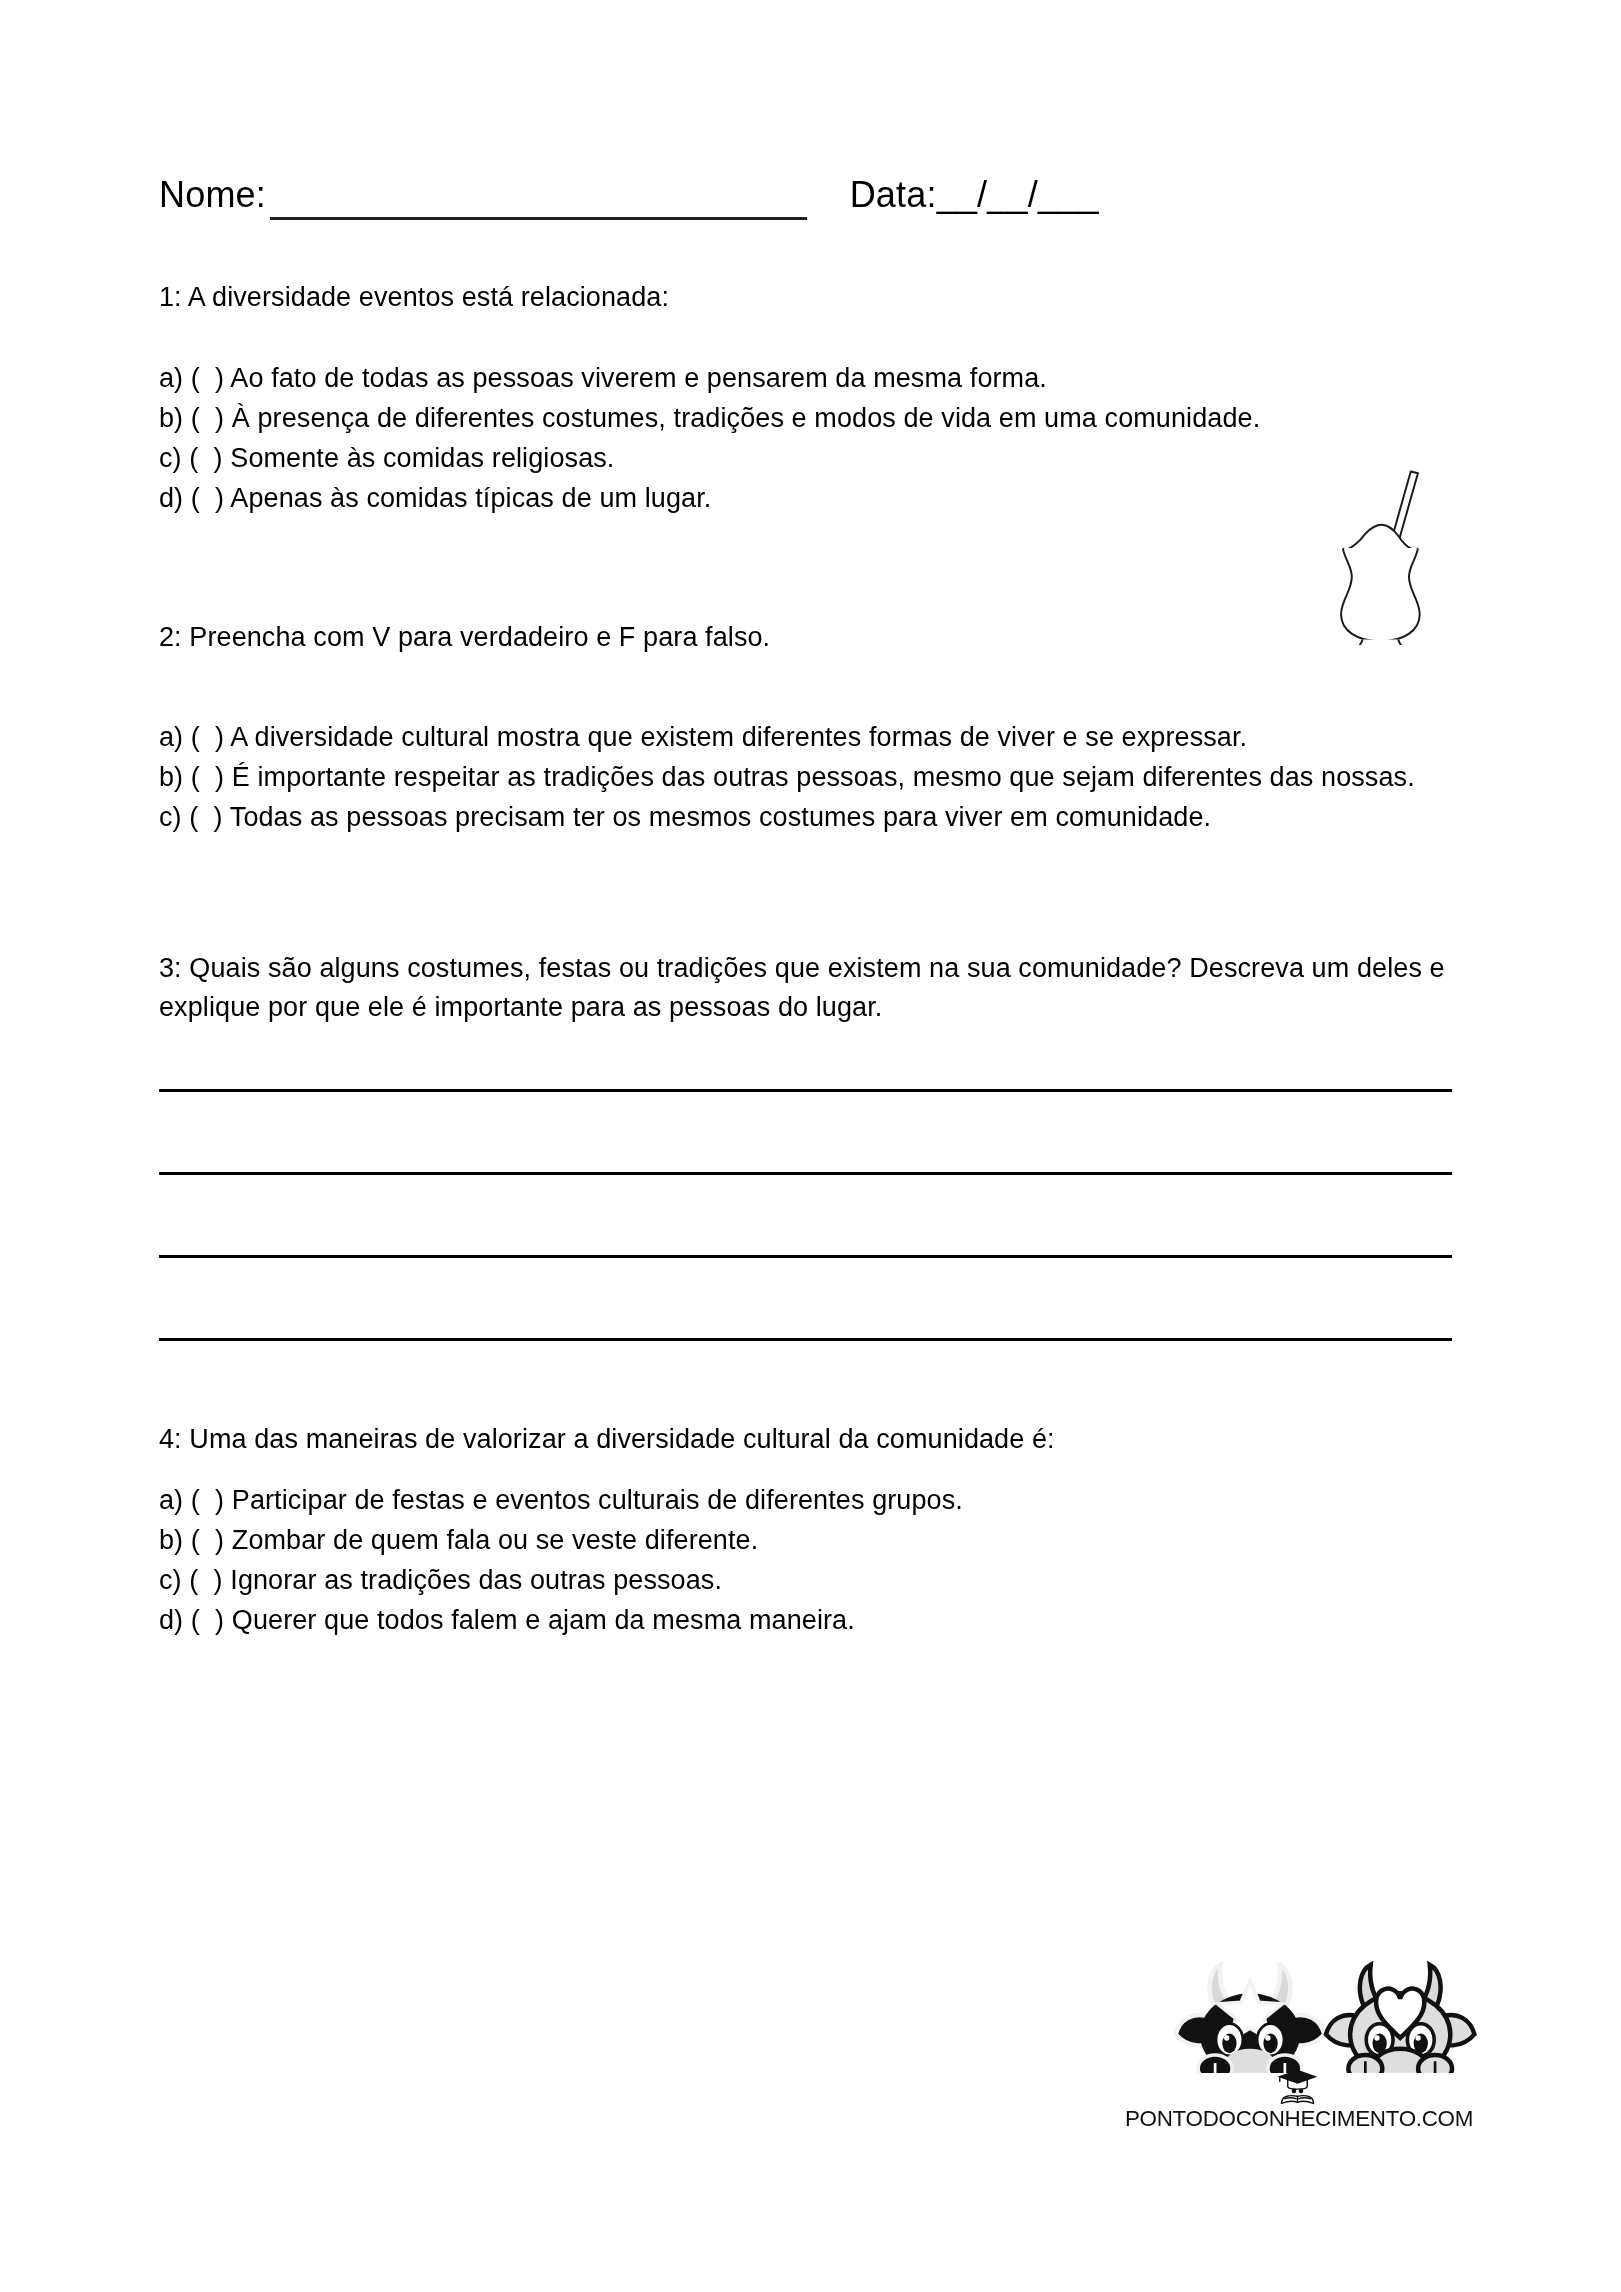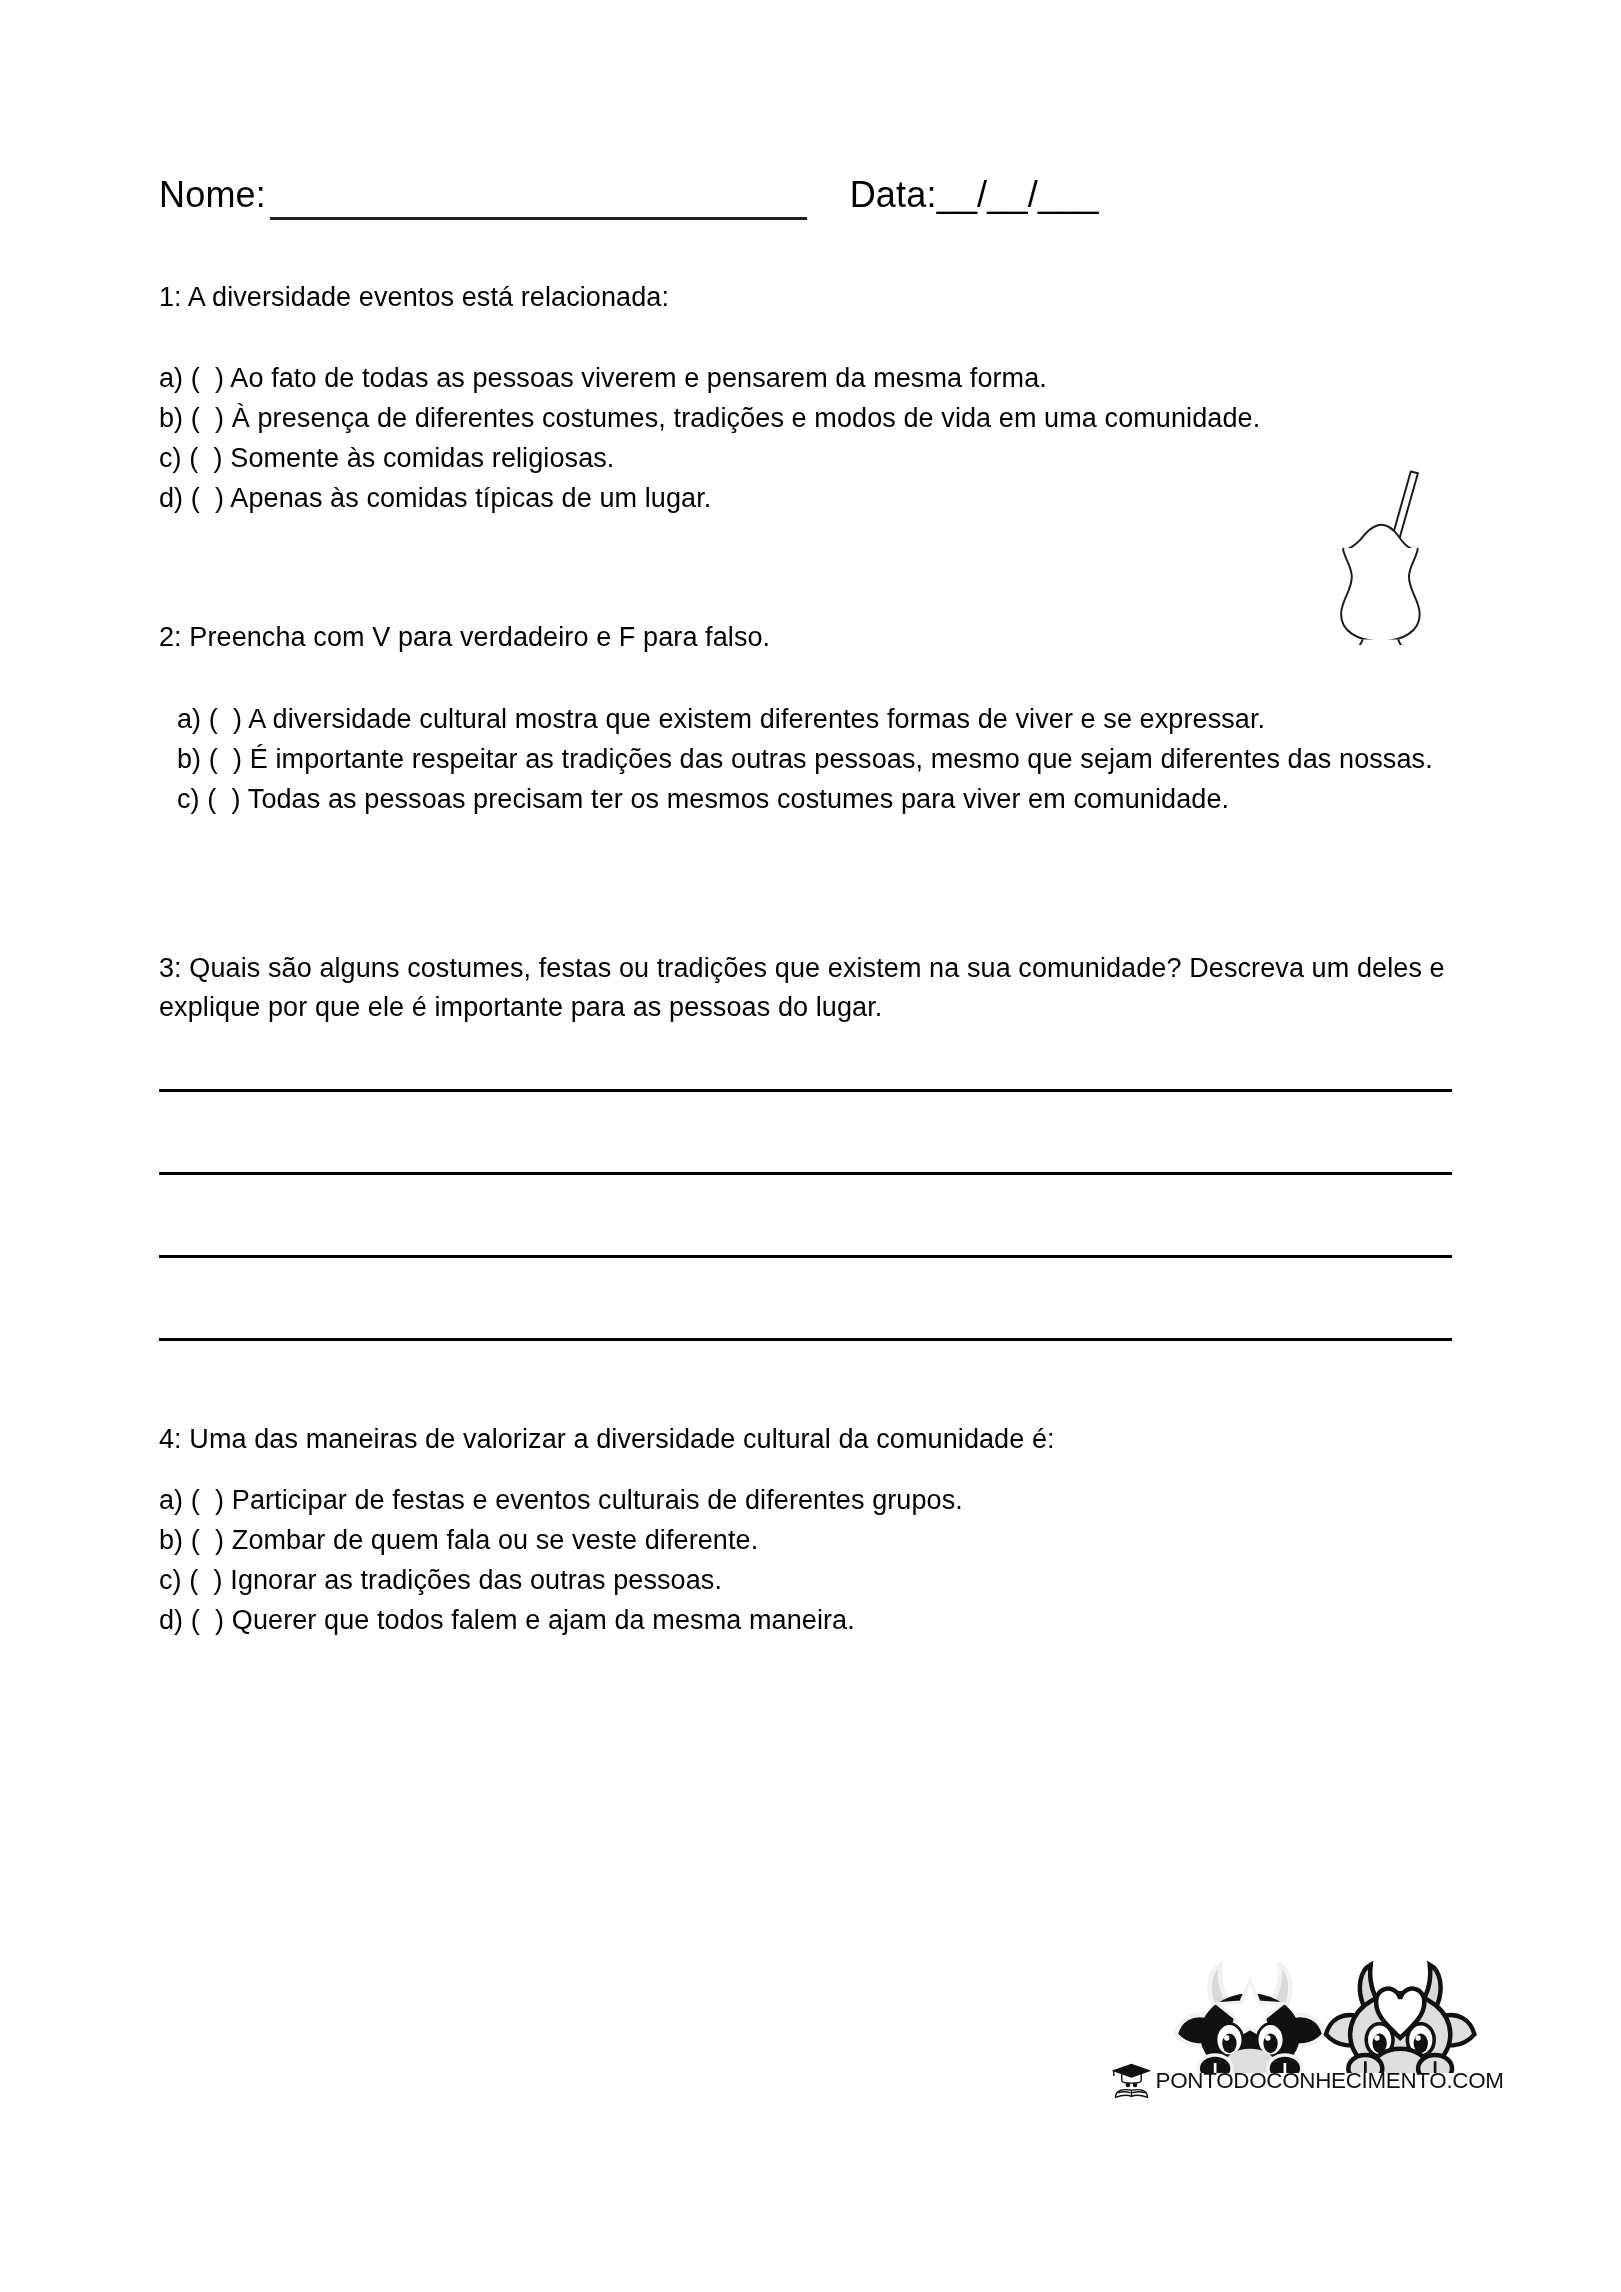--- a/index.html
+++ b/index.html
@@ -106,24 +106,25 @@
   .logo-cows {
     position: absolute;
     left: 63px;
     top: 0;
     width: 304px;
     height: 121px;
   }
   .logo-word {
     position: absolute;
     left: 0;
-    top: 109px;
+    top: 115px;
     width: 376px;
     display: flex;
     align-items: center;
+    flex-direction: column;
   }
   .logo-cap {
     width: 41px;
     height: 39px;
     flex: 0 0 auto;
     margin-right: 3.6px;
   }
   .logo-text {
     font-size: 22.4px;
     letter-spacing: -0.3px;
@@ -172,21 +173,21 @@
                  C106 170 94 160 94 144
                  C94 132 102 124 104 112"></path>
 
         <path d="M42 214 C40 222 34 226 30 230 C38 234 50 236 62 236
                  C74 236 86 234 94 230 C90 226 84 222 82 214"></path>
       </g>
     </svg>
   </div>
 
   <div class="qtext" style="top:618px;">2: Preencha com V para verdadeiro e F para falso.</div>
-  <div class="opts" style="top:699px; width:1299px;margin-left:18px;">
+  <div class="opts" style="top:717px; width:1299px;">
     <div class="opt">a) (  ) A diversidade cultural mostra que existem diferentes formas de viver e se expressar.</div>
     <div class="opt">b) (  ) É importante respeitar as tradições das outras pessoas, mesmo que sejam diferentes das nossas.</div>
     <div class="opt">c) (  ) Todas as pessoas precisam ter os mesmos costumes para viver em comunidade.</div>
   </div>
 
   <div class="qtext" style="top:949px; width:1299px;">3: Quais são alguns costumes, festas ou tradições que existem na sua comunidade? Descreva um deles e explique por que ele é importante para as pessoas do lugar.</div>
 
   <div class="answer-lines">
     <div class="answer-line"></div>
     <div class="answer-line"></div>

